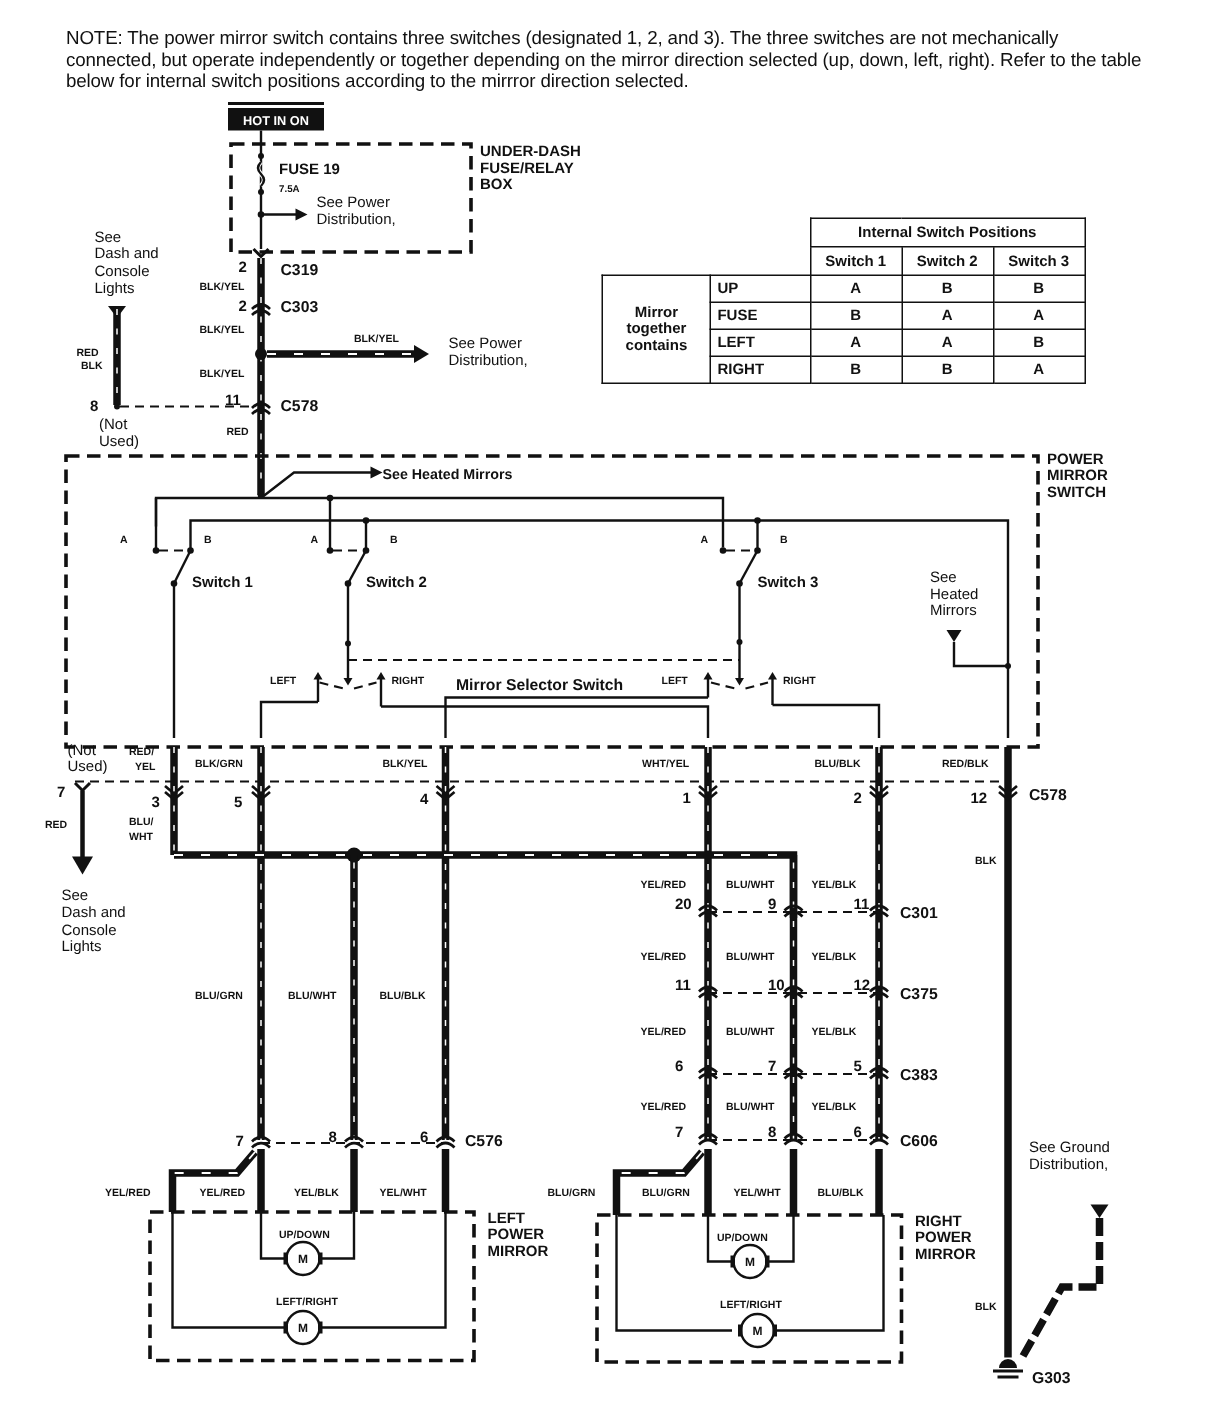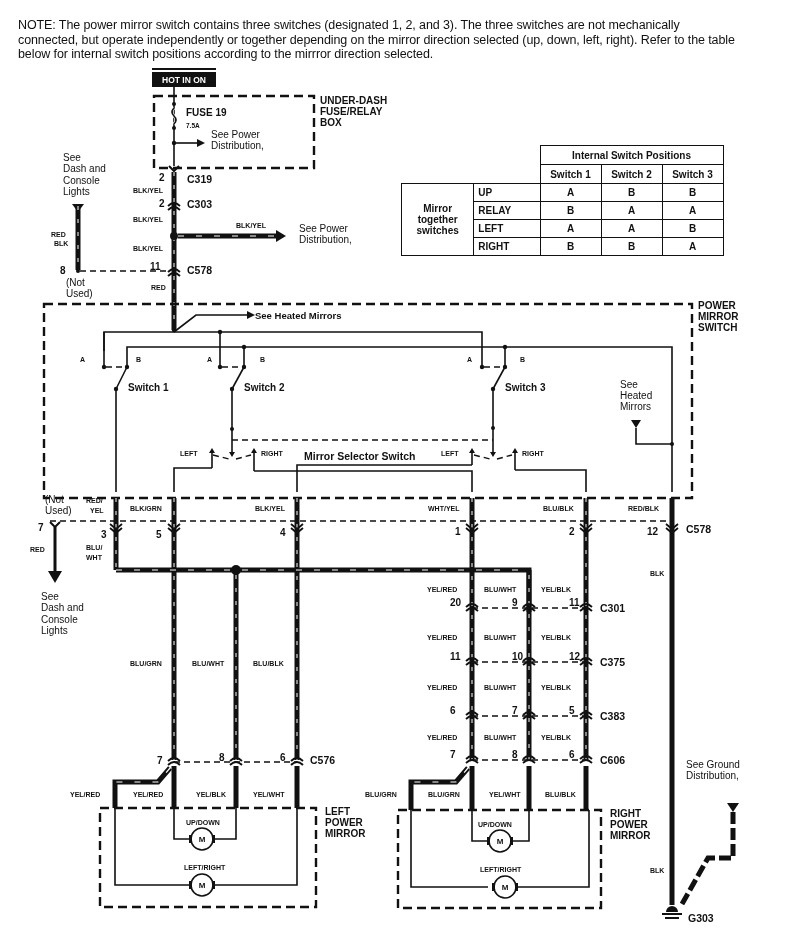--- a/index.html
+++ b/index.html
@@ -1,17 +1,17 @@
 <!DOCTYPE html>
 <html><head>
 <meta charset="utf-8">
 <style>
   html, body { margin:0; padding:0; background:#ffffff; }
   body { width:811px; height:951px; position:relative; overflow:hidden; font-family:"Liberation Sans", sans-serif; color:#111; }
-  #note { position:absolute; left:18px; top:18px; width:720px; font-size:12.5px; line-height:14.6px; color:#111; letter-spacing:-0.1px; }
+  #note { position:absolute; left:44px; top:18px; width:720px; font-size:12.5px; line-height:14.6px; color:#111; letter-spacing:-0.1px; }
   svg#diagram { position:absolute; left:0; top:0; }
   .t { font-family:"Liberation Sans", sans-serif; fill:#111; }
   .tb { font-family:"Liberation Sans", sans-serif; font-weight:bold; fill:#111; }
   .wl { font-family:"Liberation Sans", sans-serif; font-weight:bold; font-size:7px; fill:#111; }
   .pin { font-family:"Liberation Sans", sans-serif; font-weight:bold; font-size:10px; fill:#111; }
   .conn { font-family:"Liberation Sans", sans-serif; font-weight:bold; font-size:10.5px; fill:#111; }
   .box { fill:none; stroke:#111; stroke-width:2.4; stroke-dasharray:9 5; }
   .thin { fill:none; stroke:#111; stroke-width:1.6; }
   .dash { fill:none; stroke:#111; stroke-width:1.4; stroke-dasharray:6 4; }
   .wire { fill:none; stroke:#111; stroke-width:5; }
@@ -39,29 +39,29 @@
   <tr>
     <td class="blank" colspan="2"></td>
     <td class="hdr" style="width:52px">Switch 1</td>
     <td class="hdr" style="width:52px">Switch 2</td>
     <td class="hdr" style="width:52px">Switch 3</td>
   </tr>
   <tr>
     <td rowspan="4" class="c" style="width:62px;line-height:11px;">
       <span>Mirror</span><br>
       <span>together</span><br>
-      <span>switches</span>
+      <span>contains</span>
     </td>
     <td style="width:56px">UP</td>
     <td class="c">A</td>
     <td class="c">B</td>
     <td class="c">B</td>
   </tr>
   <tr>
-    <td>RELAY</td>
+    <td>FUSE</td>
     <td class="c">B</td>
     <td class="c">A</td>
     <td class="c">A</td>
   </tr>
   <tr>
     <td>LEFT</td>
     <td class="c">A</td>
     <td class="c">A</td>
     <td class="c">B</td>
   </tr>

